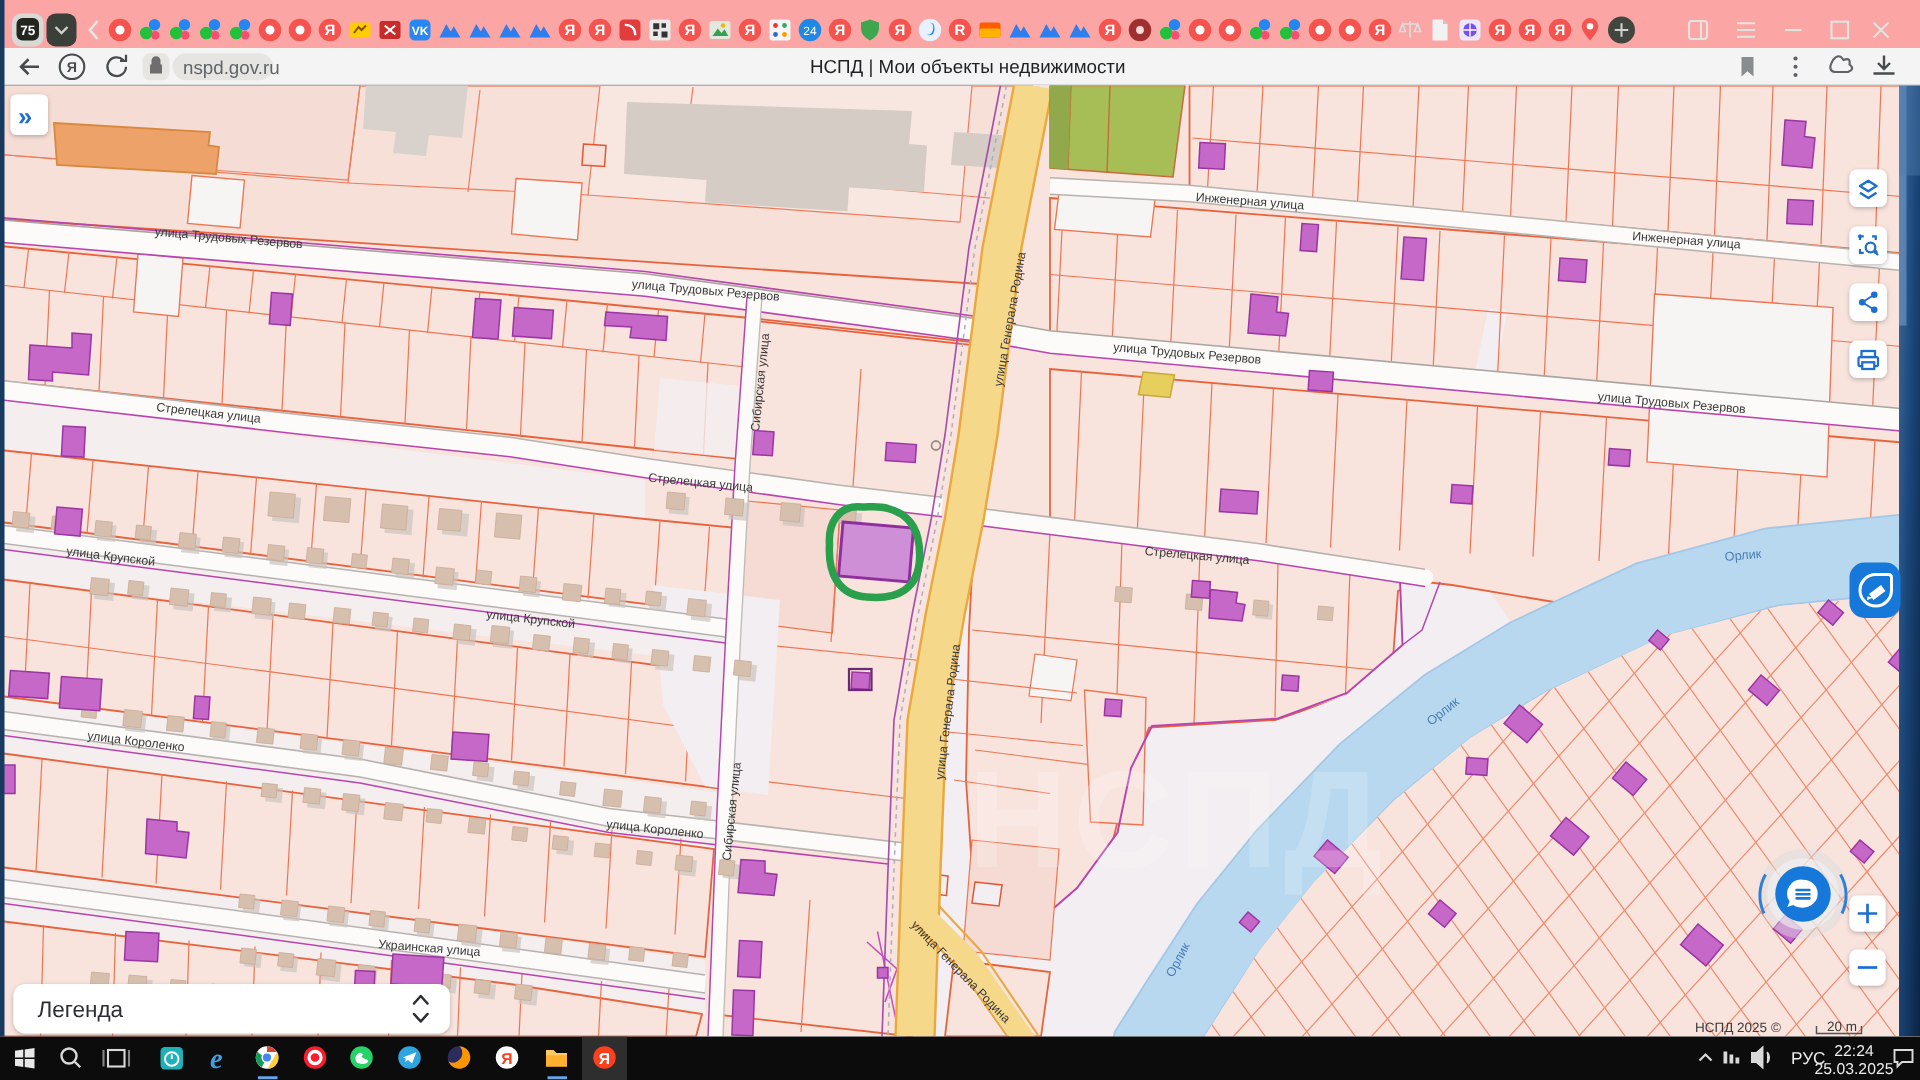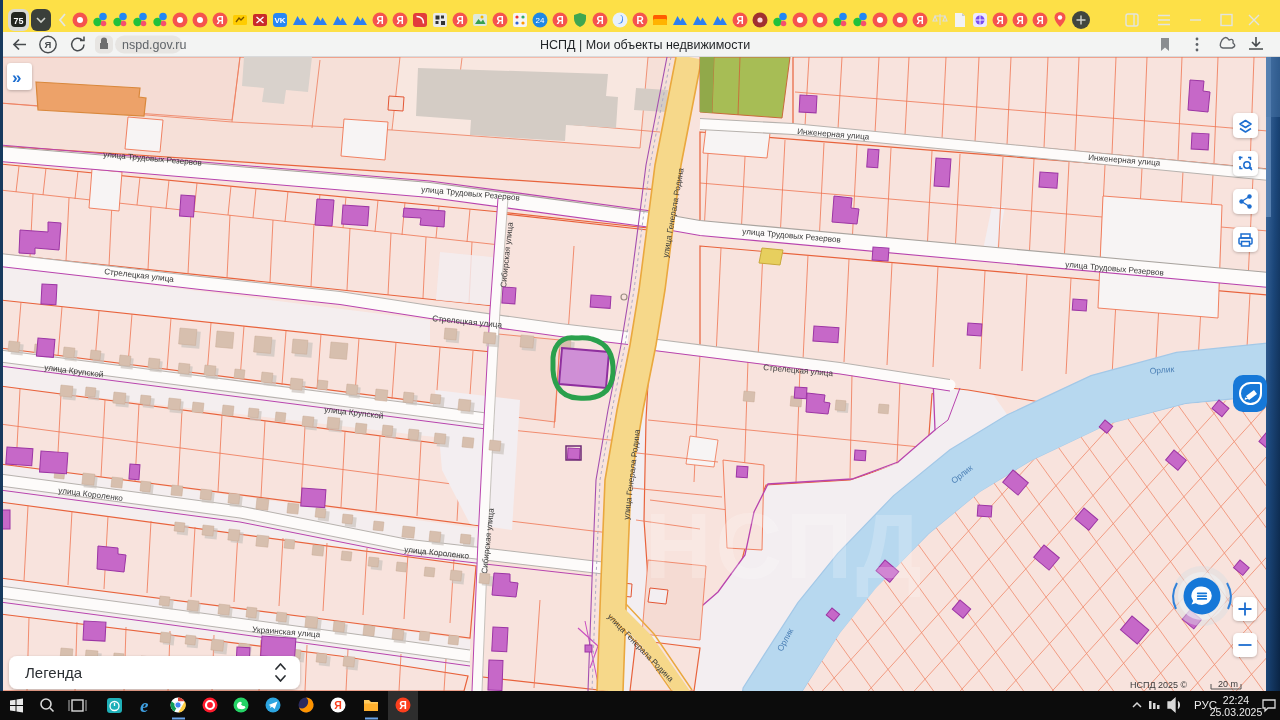--- a/index.html
+++ b/index.html
@@ -1,15 +1,15 @@
 <!DOCTYPE html>
 <html><head><meta charset="utf-8"><style>
 * { margin:0; padding:0; box-sizing:border-box; }
 body { width:1280px; height:720px; overflow:hidden; font-family:"Liberation Sans", sans-serif; position:relative; background:#fff; }
-#tabbar { position:absolute; left:0; top:0; width:1280px; height:32px; background:#fde047; }
+#tabbar { position:absolute; left:0; top:0; width:1280px; height:32px; background:#fca5a5; }
 #addr { position:absolute; left:0; top:32px; width:1280px; height:25px; background:#f3f4f3; border-bottom:1px solid #d9dadb; }
 #map { position:absolute; left:0; top:57px; width:1280px; height:634px; }
 #taskbar { position:absolute; left:0; top:691px; width:1280px; height:29px; background:#0c0c0c; }
 .winedge { position:absolute; left:0; top:0; width:3px; height:691px; background:#173a5e; z-index:50; }
 </style></head>
 <body>
 <div id="tabbar">
  <svg width="1280" height="32" viewBox="0 0 1280 32">
   <rect x="8" y="9" width="21" height="22" rx="6" fill="#d8d9d5"></rect>
   <rect x="11" y="12" width="15" height="15" rx="4" fill="#23261f"></rect>

